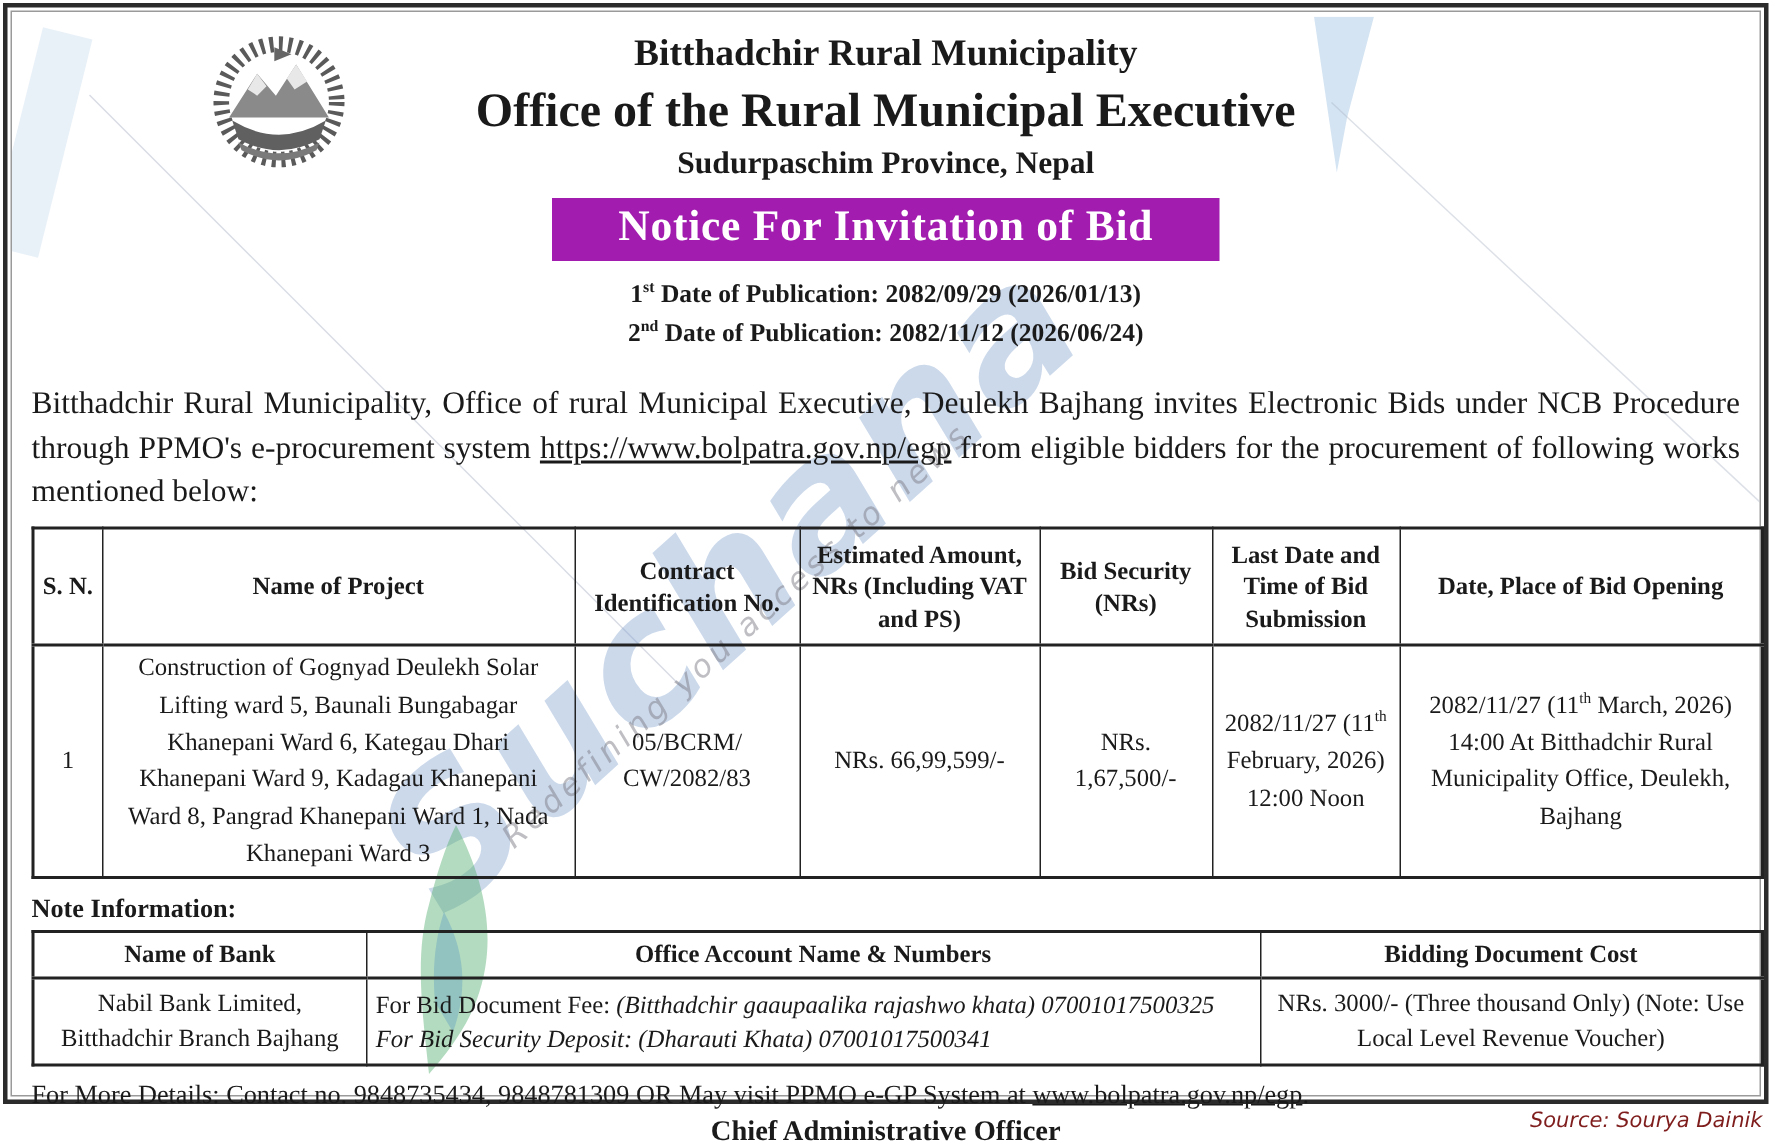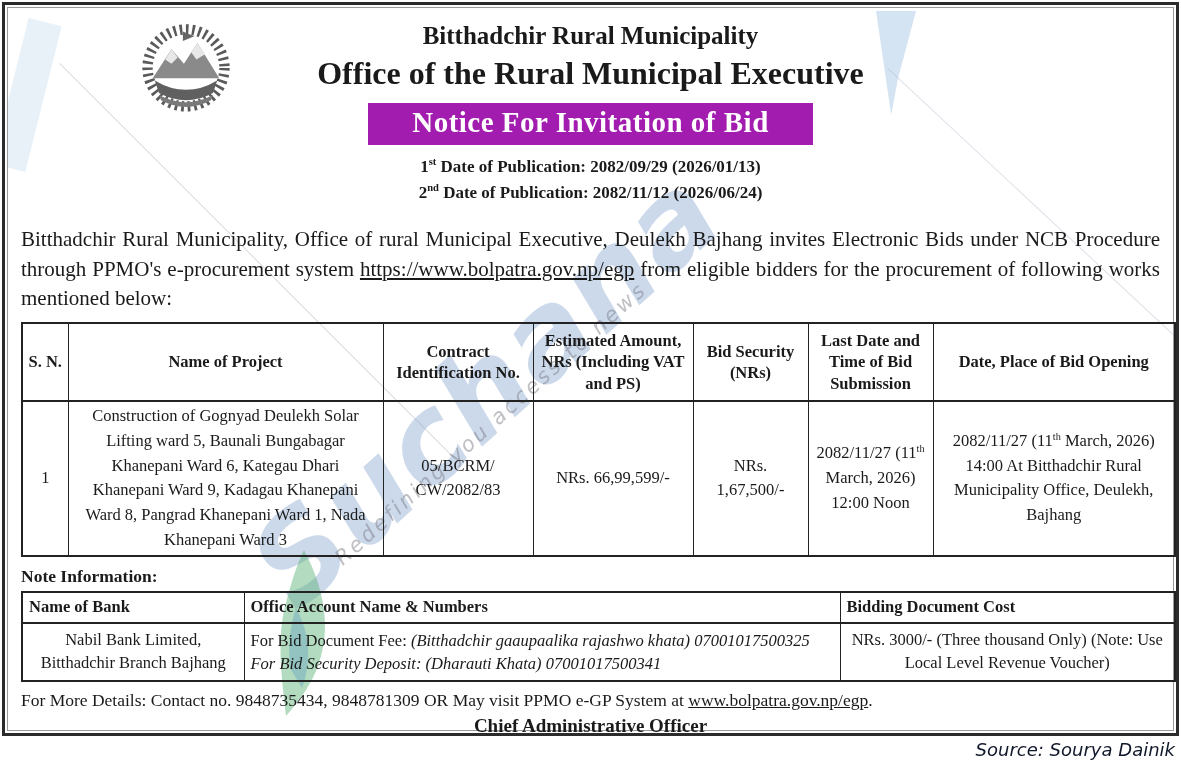--- a/index.html
+++ b/index.html
@@ -52,31 +52,31 @@
       font-size:16.5px;padding:2px 4px;overflow:hidden;}
   .bid-table th{font-weight:bold;height:72px;line-height:1.3;}
   .bid-table thead th{border-bottom:2px solid #222;}
   .bid-table td{height:142px;line-height:1.5;}
   .block{display:block;}
 
   
   .bank-head{margin:9px 0 4px 13px;font-size:17.5px;font-weight:bold;}
   .bank-table{margin:0 13px;width:1155px;border:2px solid #222;}
   .bank-table th,.bank-table td{border:1px solid #222;font-size:16.5px;padding:2px 6px;vertical-align:middle;}
-  .bank-table th{font-weight:bold;text-align:left;height:25px;border-bottom:2px solid #222;}
+  .bank-table th{font-weight:bold;text-align:center;height:25px;border-bottom:2px solid #222;}
   .bank-table td{height:52px;}
   .td-center{text-align:center;line-height:1.35;}
   .td-left{text-align:left;line-height:1.4;}
   .it{font-style:italic;}
 
   .details{margin:8px 13px 0;font-size:17.5px;}
   .signature{margin:4px 16px 0;text-align:center;font-size:19px;font-weight:bold;}
 
   .source{position:absolute;right:6px;top:739px;font-family:"DejaVu Sans",sans-serif;
-      font-style:italic;font-size:18px;color:#0f172a;z-index:2;}
+      font-style:italic;font-size:14px;color:#7f1d1d;z-index:2;}
 </style>
 </head>
 <body>
 
 <div class="page">
 
   <div class="doc">
     <div class="doc-inner">
 
       <div class="wm">
@@ -99,20 +99,21 @@
         <path d="M30,40 L36,30 L42,38 L36,44 Z M55,33 L61,24 L68,35 L60,40 Z" fill="#e8e8e8"></path>
         <path d="M20,60 Q50,78 80,60 L76,72 Q50,86 24,72 Z" fill="#606060"></path>
         <path d="M24,74 Q50,88 76,74 L74,79 Q50,92 26,79 Z" fill="#7a7a7a"></path>
       </svg>
 
       <div class="content">
 
         <div class="hd">
           <div class="hd-muni">Bitthadchir Rural Municipality</div>
           <div class="hd-office">Office of the Rural Municipal Executive</div>
+          <div class="hd-prov">Sudurpaschim Province, Nepal</div>
         </div>
 
         <div class="banner-wrap">
           <span class="banner">Notice For Invitation of Bid</span>
         </div>
 
         <div class="pubs">
           <div><span>1</span><sup>st</sup><span> Date of Publication: 2082/09/29 (2026/01/13)</span></div>
           <div><span>2</span><sup>nd</sup><span> Date of Publication: 2082/11/12 (2026/06/24)</span></div>
         </div>
@@ -146,21 +147,21 @@
               <td style="padding:2px 10px;">Construction of Gognyad Deulekh Solar Lifting ward 5, Baunali Bungabagar Khanepani Ward 6, Kategau Dhari Khanepani Ward 9, Kadagau Khanepani Ward 8, Pangrad Khanepani Ward 1, Nada Khanepani Ward 3</td>
               <td>
                 <span class="block">05/BCRM/</span>
                 <span class="block">CW/2082/83</span>
               </td>
               <td>NRs. 66,99,599/-</td>
               <td>
                 <span class="block">NRs.</span>
                 <span class="block">1,67,500/-</span>
               </td>
-              <td><span>2082/11/27 (11</span><sup>th</sup><span> March, 2026) 12:00 Noon</span></td>
+              <td><span>2082/11/27 (11</span><sup>th</sup><span> February, 2026) 12:00 Noon</span></td>
               <td style="padding:2px 8px;"><span>2082/11/27 (11</span><sup>th</sup><span> March, 2026) 14:00 At Bitthadchir Rural Municipality Office, Deulekh, Bajhang</span></td>
             </tr>
           </tbody>
         </table>
 
         <div class="bank-head">Note Information:</div>
 
         <table class="bank-table">
           <colgroup>
             <col style="width:222px">

